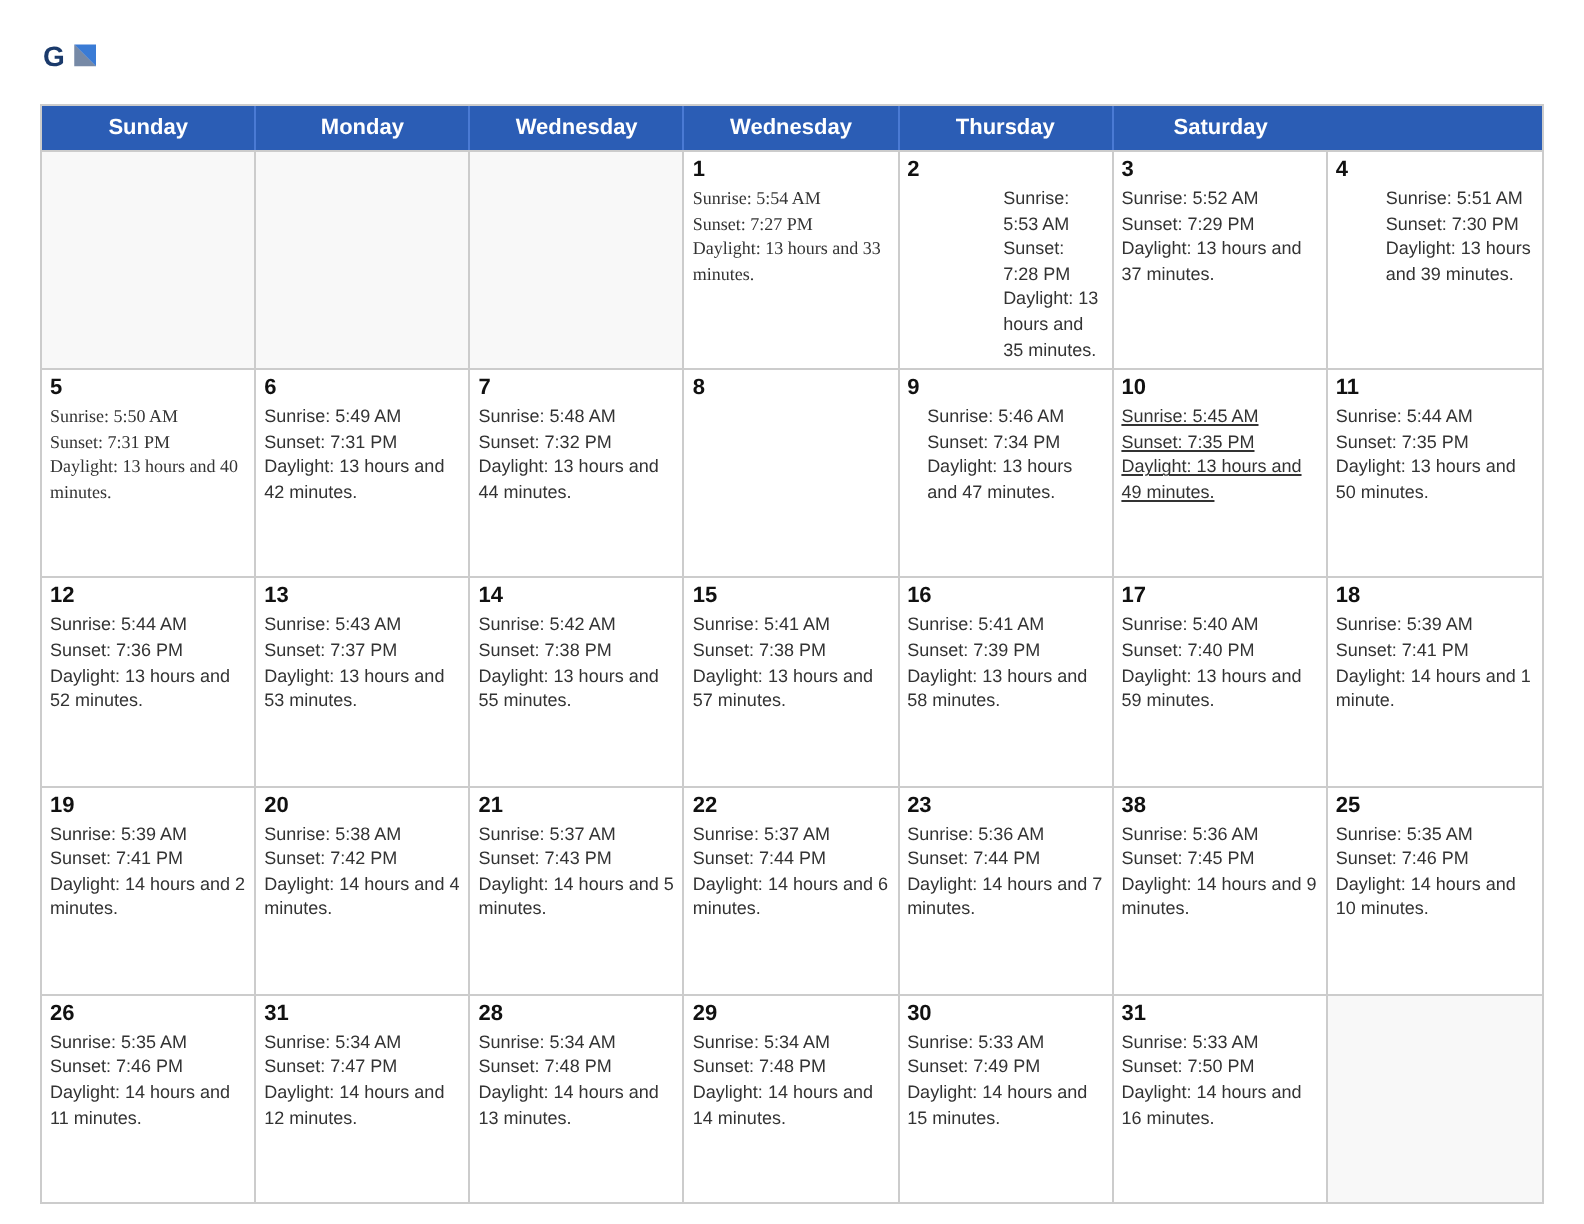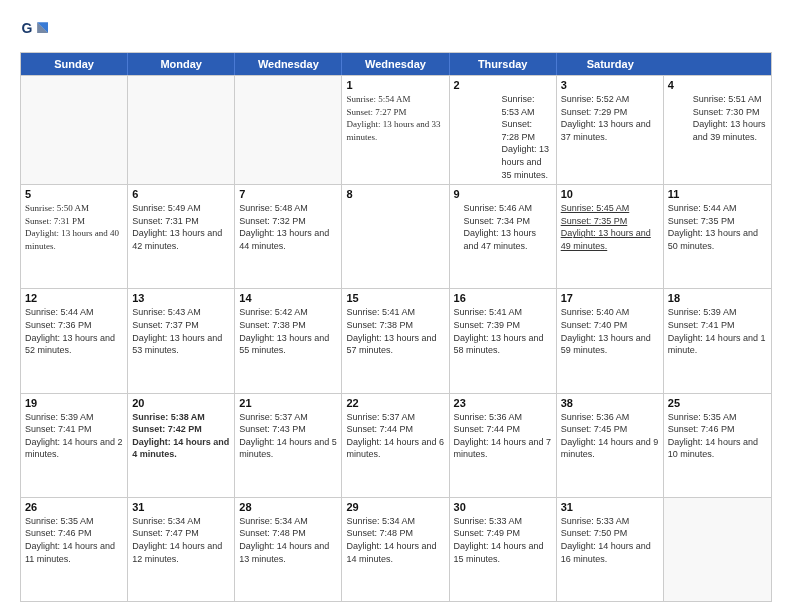--- a/index.html
+++ b/index.html
@@ -260,21 +260,21 @@
         </div>
         <div class="calendar-row">
           <div class="calendar-cell">
             <div class="cell-day">19</div>
             <div class="cell-info" style="white-space: pre-line;">Sunrise: 5:39 AM
 Sunset: 7:41 PM
 Daylight: 14 hours and 2 minutes.</div>
           </div>
           <div class="calendar-cell">
             <div class="cell-day">20</div>
-            <div class="cell-info" style="white-space: pre-line; font-weight: bold;">Sunrise: 5:38 AM
+            <div class="cell-info" style="white-space: pre-line;">Sunrise: 5:38 AM
 Sunset: 7:42 PM
 Daylight: 14 hours and 4 minutes.</div>
           </div>
           <div class="calendar-cell">
             <div class="cell-day">21</div>
             <div class="cell-info" style="white-space: pre-line;">Sunrise: 5:37 AM
 Sunset: 7:43 PM
 Daylight: 14 hours and 5 minutes.</div>
           </div>
           <div class="calendar-cell">

